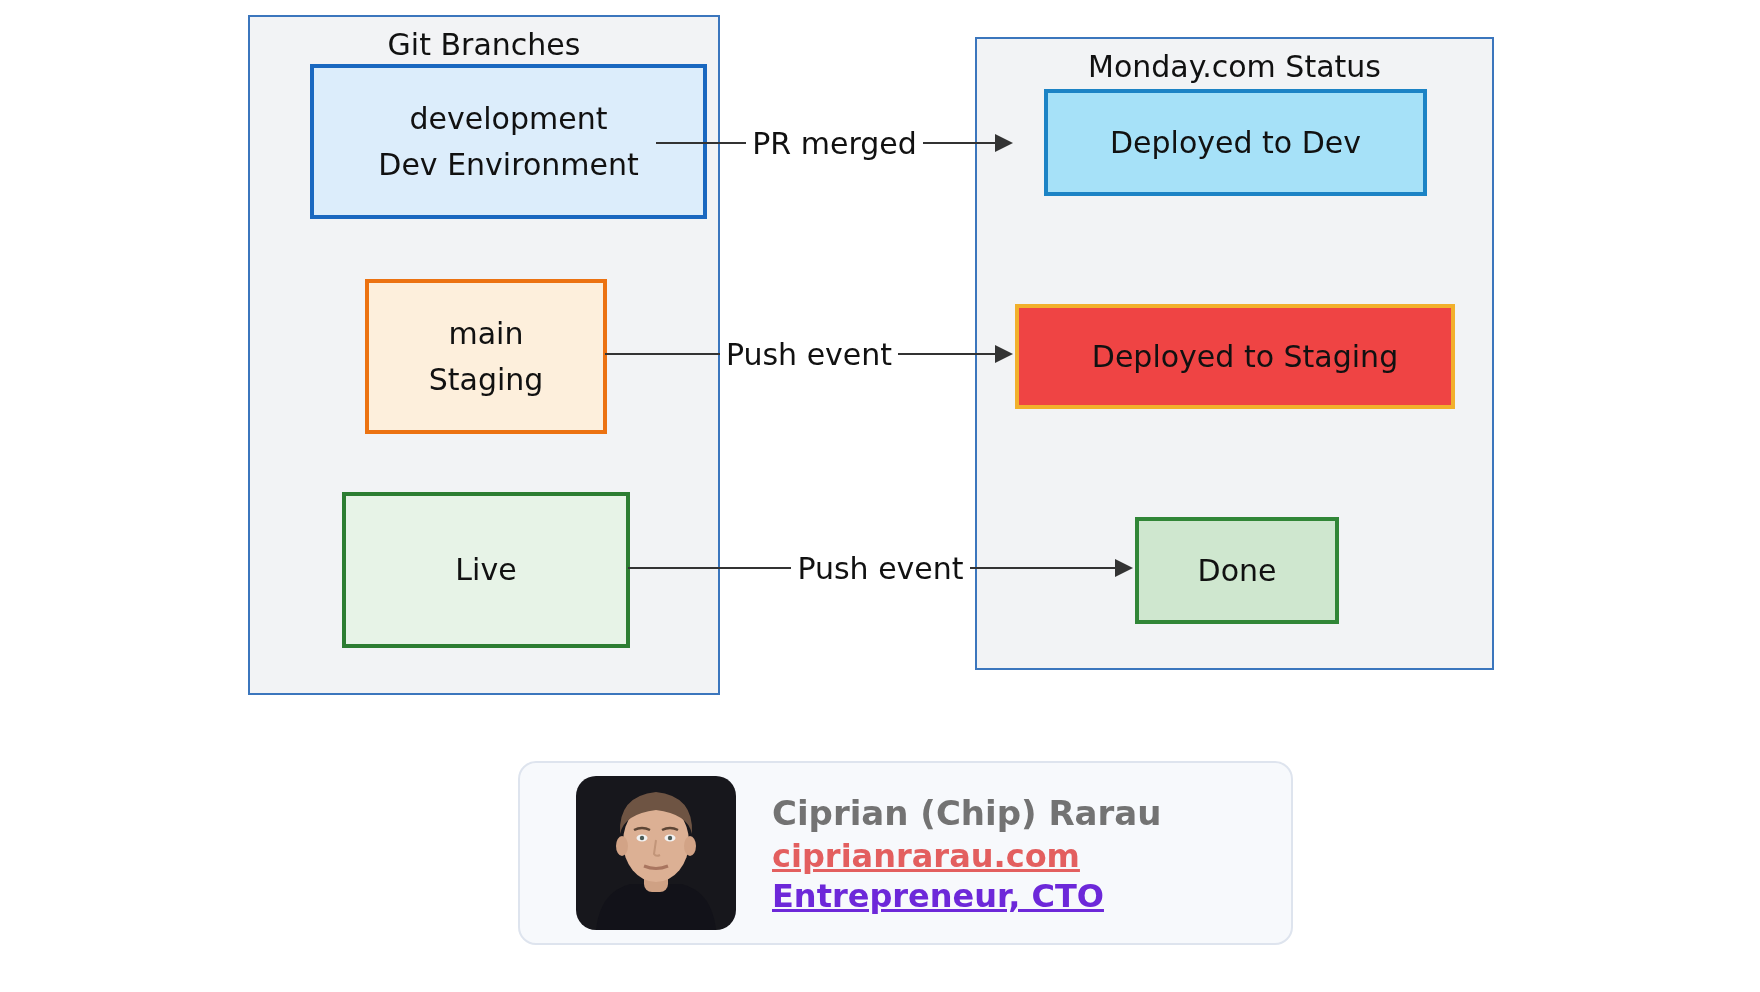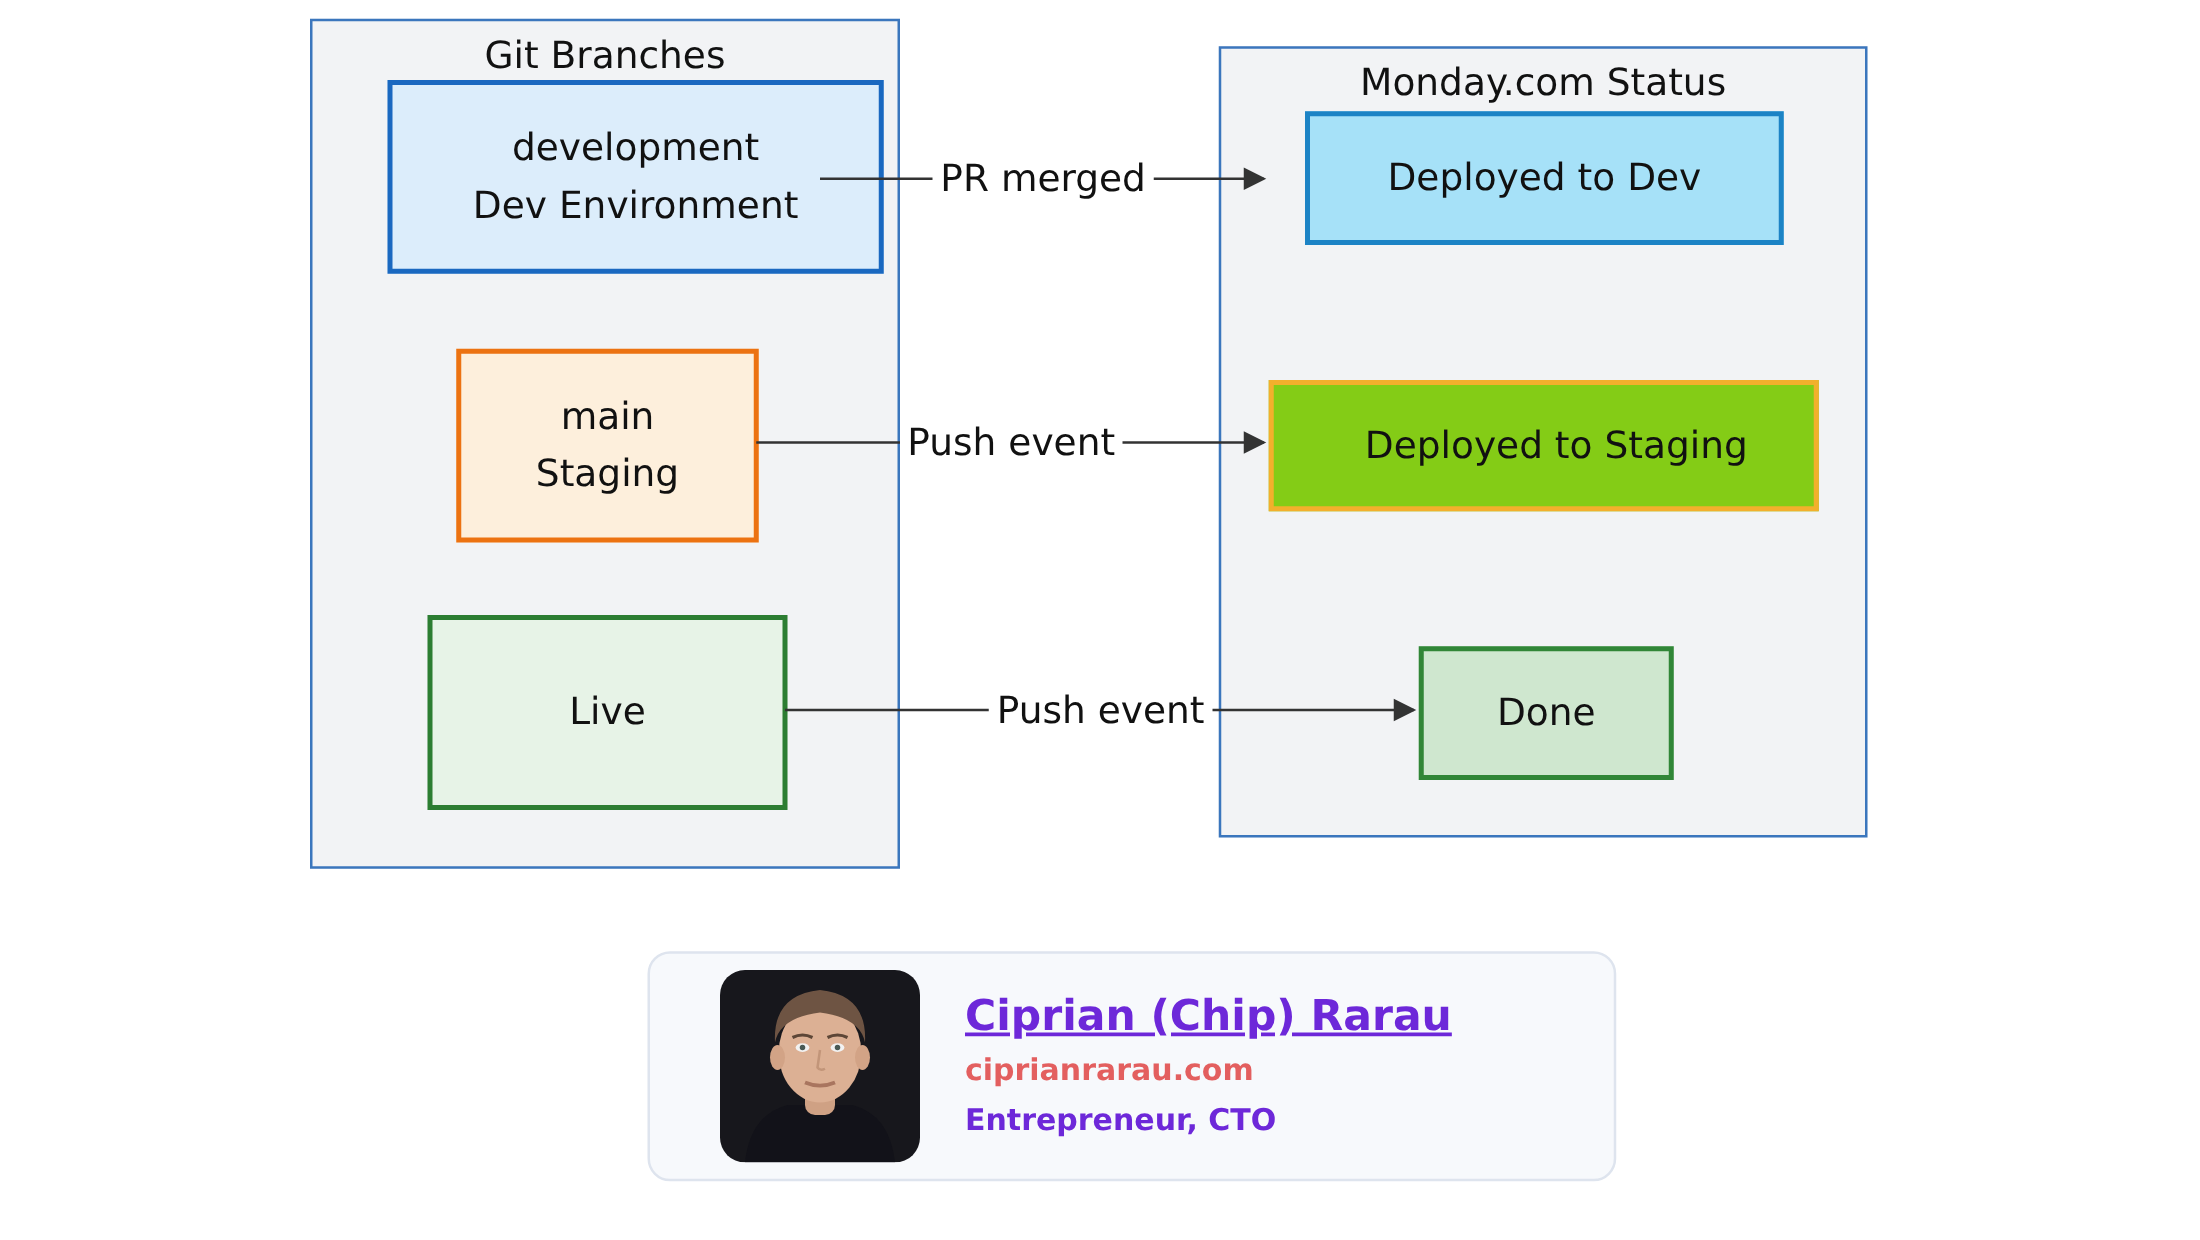--- a/index.html
+++ b/index.html
@@ -111,23 +111,24 @@
     display: flex;
     flex-direction: column;
     gap: 6px;
   }
   .author-name {
     font-size: 34px;
     font-weight: bold;
     line-height: 40px;
   }
   .author-sub {
-    font-size: 24px;
+    font-size: 32px;
     font-weight: bold;
     line-height: 34px;
+    text-decoration: underline;
   }
 </style>
 </head>
 <body>
 
 <div class="stage">
 
   <div class="container" id="git-container">
     <div class="container-title">Git Branches</div>
 
@@ -146,21 +147,21 @@
     </div>
   </div>
 
   <div class="container" id="monday-container">
     <div class="container-title">Monday.com Status</div>
 
     <div class="node" id="node-dtd" style="background-color: rgb(166, 225, 248); border-color: rgb(28, 131, 197);">
       <span>Deployed to Dev</span>
     </div>
 
-    <div class="node" id="node-dts" style="background-color: #84cc16; border-color: rgb(242, 176, 44); padding-left: 20px;">
+    <div class="node" id="node-dts" style="background-color: #ef4444; border-color: rgb(242, 176, 44); padding-left: 20px;">
       <span>Deployed to Staging</span>
     </div>
 
     <div class="node" id="node-done" style="background-color: rgb(207, 231, 207); border-color: rgb(49, 134, 55);">
       <span>Done</span>
     </div>
   </div>
 
   <div class="edge" id="edge-1">
     <span class="edge-line"></span>
@@ -201,19 +202,19 @@
 
         <path d="M58 54 Q66 50 74 54" stroke="#5d4636" stroke-width="2.5" fill="none"></path>
         <path d="M86 54 Q94 50 102 54" stroke="#5d4636" stroke-width="2.5" fill="none"></path>
 
         <path d="M80 64 L78 78 Q80 81 84 79" stroke="#c29579" stroke-width="2" fill="none"></path>
 
         <path d="M68 90 Q80 95 92 90" stroke="#a9755f" stroke-width="3" fill="none"></path>
       </svg>
     </div>
     <div class="author-text">
-      <div class="author-name" style="color: #6d28d9; text-decoration: underline;">Ciprian (Chip) Rarau</div>
+      <div class="author-name" style="color: #737373;">Ciprian (Chip) Rarau</div>
       <div class="author-sub" style="color: rgb(227, 95, 95);">ciprianrarau.com</div>
       <div class="author-sub" style="color: #6d28d9;">Entrepreneur, CTO</div>
     </div>
   </div>
 
 </div>
 
 </body></html>

